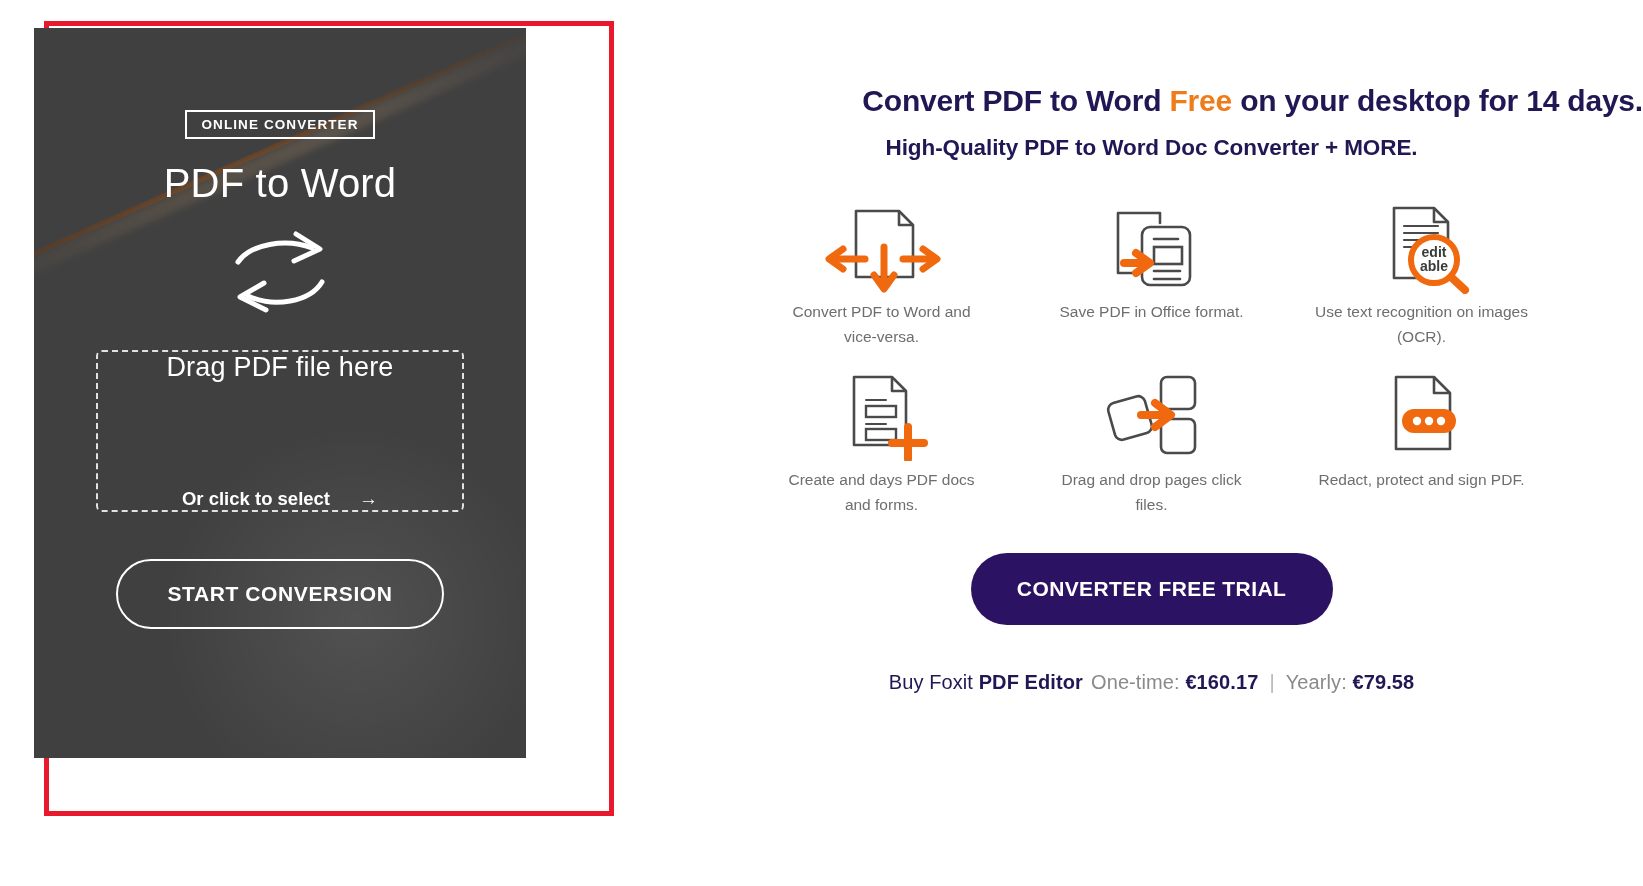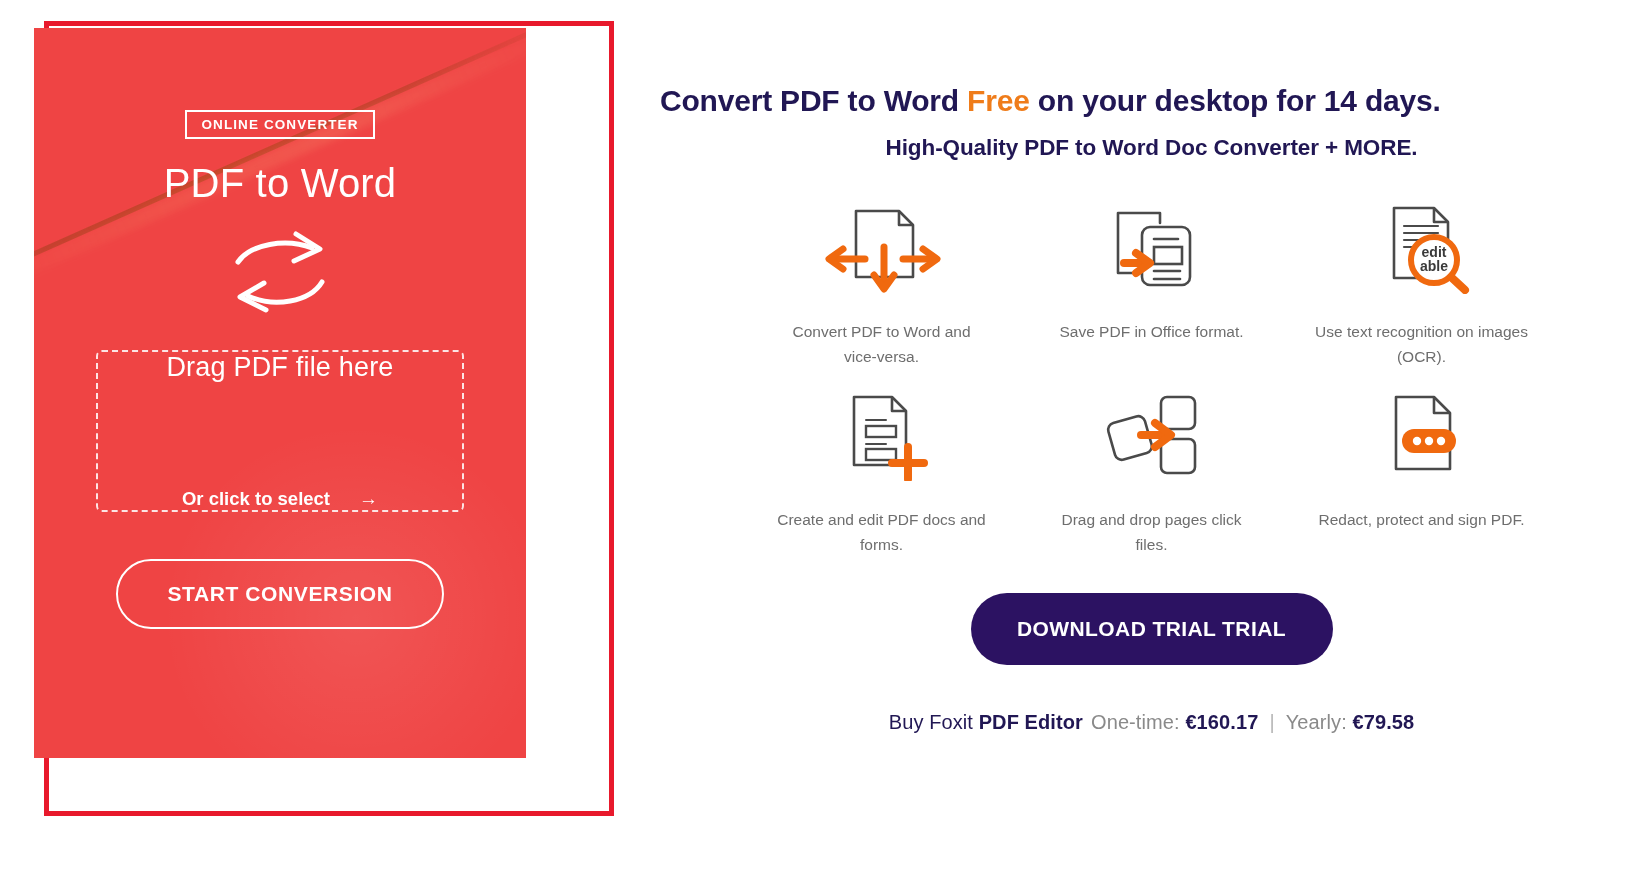--- a/index.html
+++ b/index.html
@@ -37,21 +37,21 @@
     border: 5px solid #e8192c;
     background: #ffffff;
   }
 
   .converter-card {
     position: absolute;
     left: 34px;
     top: 28px;
     width: 492px;
     height: 730px;
-    background: #ef4444;
+    background: #404040;
     overflow: hidden;
   }
 
   
   .fold {
     position: absolute;
     left: -60px;
     top: 250px;
     width: 660px;
     height: 5px;
@@ -174,21 +174,21 @@
   }
 
   
   .right-col {
     flex: 1;
     position: relative;
     padding-top: 84px;
   }
 
   .headline {
-    text-align: left;
+    text-align: right;
     font-size: 30px;
     font-weight: bold;
     color: #211754;
     letter-spacing: -0.2px;
     white-space: nowrap;
   }
   .headline .free { color: #ef7c1a; }
 
   .subhead {
     text-align: center;
@@ -214,21 +214,21 @@
   }
 
   .feature-icon {
     height: 96px;
     display: flex;
     align-items: center;
     justify-content: center;
   }
 
   .feature-caption {
-    margin-top: 24px;
+    margin-top: 4px;
     text-align: center;
     font-size: 15.5px;
     color: #6e6e6e;
     line-height: 1.62;
     max-width: 215px;
   }
 
   .download-btn {
     display: block;
     margin: 36px auto 0;
@@ -364,21 +364,21 @@
             <path d="M26 8 H64 L78 22 V76 H26 Z" stroke="#4a4a4a" stroke-width="2.6" stroke-linejoin="round" fill="#ffffff"></path>
             <path d="M64 8 V22 H78" stroke="#4a4a4a" stroke-width="2.6" stroke-linejoin="round" fill="none"></path>
             <path d="M38 31 H58" stroke="#4a4a4a" stroke-width="2" stroke-linecap="round"></path>
             <rect x="38" y="37" width="30" height="11" stroke="#4a4a4a" stroke-width="2.4" fill="#ffffff"></rect>
             <path d="M38 55 H58" stroke="#4a4a4a" stroke-width="2" stroke-linecap="round"></path>
             <rect x="38" y="60" width="30" height="11" stroke="#4a4a4a" stroke-width="2.4" fill="#ffffff"></rect>
             <path d="M80 58 V90" stroke="#f0690f" stroke-width="8" stroke-linecap="round"></path>
             <path d="M64 74 H96" stroke="#f0690f" stroke-width="8" stroke-linecap="round"></path>
           </svg>
         </div>
-        <div class="feature-caption">Create and edit PDF docs and forms.</div>
+        <div class="feature-caption">Create and days PDF docs and forms.</div>
       </div>
 
       <div class="feature">
         <div class="feature-icon">
           <svg width="110" height="92" viewBox="0 0 110 92" fill="none">
             <rect x="14" y="30" width="38" height="38" rx="7" transform="rotate(-16 33 49)" stroke="#4a4a4a" stroke-width="2.6" fill="#ffffff"></rect>
             <rect x="64" y="8" width="34" height="32" rx="6" stroke="#4a4a4a" stroke-width="2.6" fill="#ffffff"></rect>
             <rect x="64" y="50" width="34" height="34" rx="6" stroke="#4a4a4a" stroke-width="2.6" fill="#ffffff"></rect>
             <path d="M44 46 H68" stroke="#f0690f" stroke-width="8" stroke-linecap="round"></path>
             <path d="M58 34 L74 46 L58 58" stroke="#f0690f" stroke-width="8" stroke-linecap="round" stroke-linejoin="round" fill="none"></path>
@@ -396,21 +396,21 @@
             <circle cx="47" cy="52" r="4.2" fill="#ffffff"></circle>
             <circle cx="59" cy="52" r="4.2" fill="#ffffff"></circle>
             <circle cx="71" cy="52" r="4.2" fill="#ffffff"></circle>
           </svg>
         </div>
         <div class="feature-caption">Redact, protect and sign PDF.</div>
       </div>
 
     </div>
 
-    <button class="download-btn">DOWNLOAD TRIAL TRIAL</button>
+    <button class="download-btn">CONVERTER FREE TRIAL</button>
 
     <div class="pricing">
       <span class="buy">Buy Foxit </span><span class="prod">PDF Editor</span><span class="lbl">One-time:</span>
       <span class="amt">€160.17</span><span class="sep">|</span><span class="lbl" style="margin-left:0">Yearly:</span>
       <span class="amt">€79.58</span>
     </div>
 
   </div>
 </div>
 

